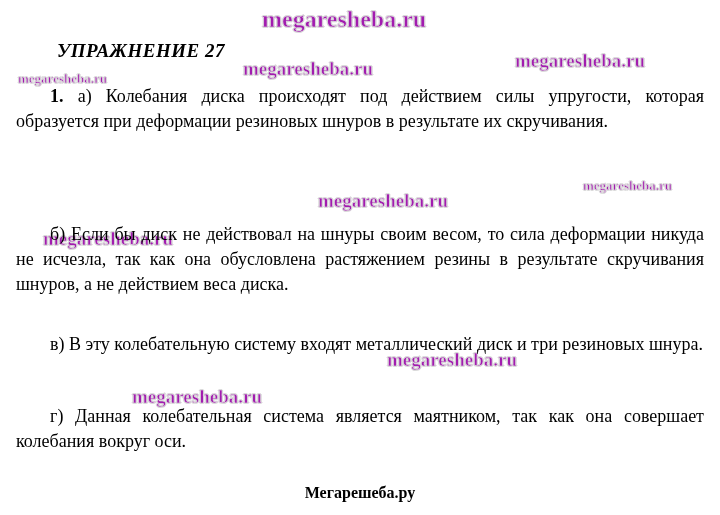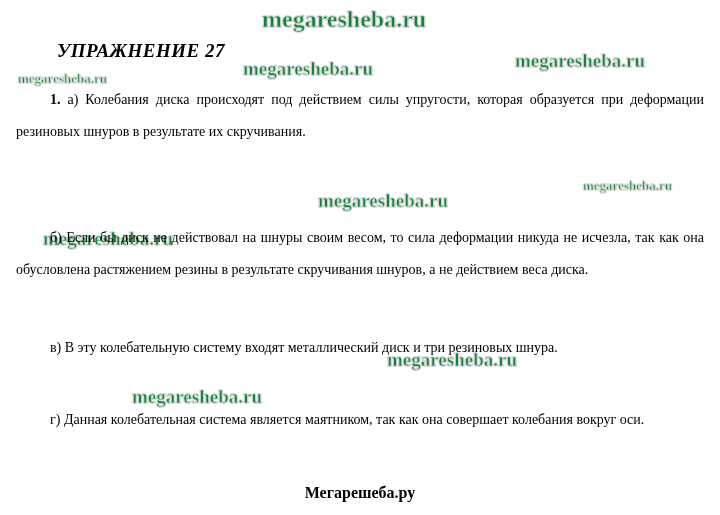--- a/index.html
+++ b/index.html
@@ -19,21 +19,21 @@
     position: relative;
     width: 720px;
     height: 515px;
   }
 
   
   .wm {
     position: absolute;
     font-family: "Liberation Serif", serif;
     font-weight: bold;
-    color: #15803d;
+    color: #a21caf;
     -webkit-text-stroke: 0.6px #e0e0e0;
     text-shadow:
       -1px 0 #d8d8d8, 0 -1px #d8d8d8, 1px 0 #d8d8d8, 0 1px #d8d8d8;
     white-space: nowrap;
     pointer-events: none;
     user-select: none;
   }
 
   
   .title {
@@ -41,22 +41,22 @@
     left: 57px;
     top: 40px;
     font-size: 19px;
     font-weight: bold;
     letter-spacing: 0.5px;
     font-family: "Liberation Serif", serif;
     font-style: italic;
   }
   .para {
     position: absolute;
-    font-size: 14px;
-    line-height: 32px;
+    font-size: 18px;
+    line-height: 25px;
     text-align: justify;
     font-family: "Liberation Serif", serif;
   }
   .para .indent {
     display: inline-block;
     width: 34px;
   }
   .bold {
     font-weight: bold;
   }

